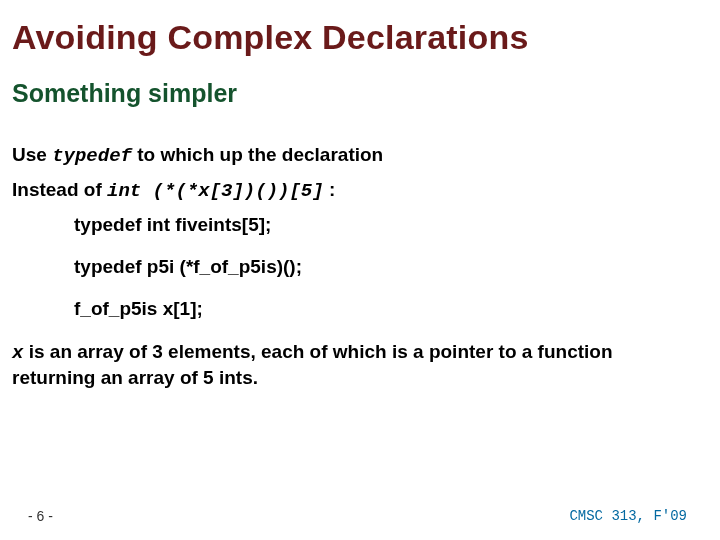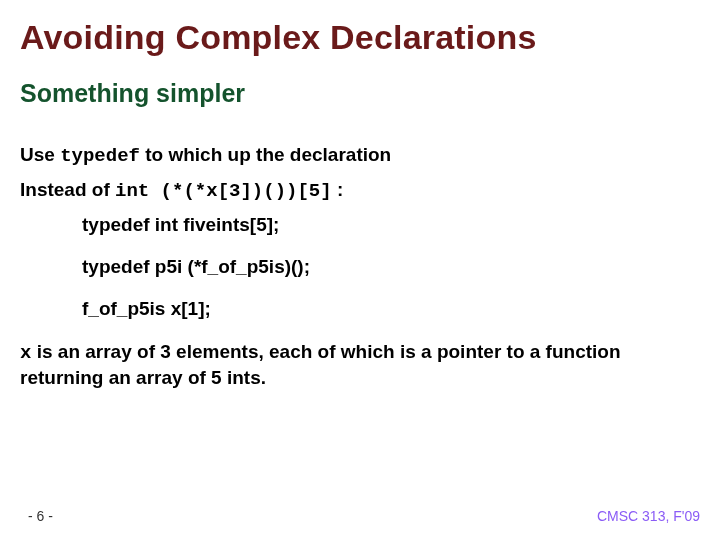--- a/index.html
+++ b/index.html
@@ -10,21 +10,21 @@
     background: #fff;
     font-family: Arial, Helvetica, sans-serif;
     color: #000;
     overflow: hidden;
   }
   .slide {
     position: relative;
     width: 720px;
     height: 540px;
     box-sizing: border-box;
-    padding: 18px 28px 0 20px;
+    padding: 18px 28px 0 12px;
   }
   .title {
     font-size: 34px;
     font-weight: bold;
     color: #6a1a1a;
     letter-spacing: 0.2px;
     margin: 0 0 22px 0;
   }
   .subtitle {
     font-size: 25px;
@@ -33,20 +33,21 @@
     margin: 0 0 36px 0;
   }
   .line {
     font-size: 19px;
     font-weight: bold;
     margin: 0 0 12px 0;
   }
   .code {
     font-family: "Courier New", Courier, monospace;
     font-weight: bold;
+    font-style: italic;
   }
   .codeblock {
     margin-left: 62px;
     margin-bottom: 16px;
   }
   .codeblock .codeline {
     font-family: Liberation Sans, sans-serif;
     font-size: 19px;
     font-weight: bold;
     margin: 0 0 20px 0;
@@ -60,24 +61,25 @@
   }
   .footer-left {
     position: absolute;
     left: 28px;
     bottom: 16px;
     font-size: 14px;
     color: #333;
   }
   .footer-right {
     position: absolute;
-    right: 20px;
+    right: 33px;
     bottom: 16px;
     font-size: 14px;
-    color: #8b5cf6;
+    color: #0369a1;
+    font-family: Liberation Mono, monospace;
   }
 </style>
 </head>
 <body>
 
 <div class="slide">
 
   <h1 class="title">Avoiding Complex Declarations</h1>
 
   <p class="subtitle">Something simpler</p>

